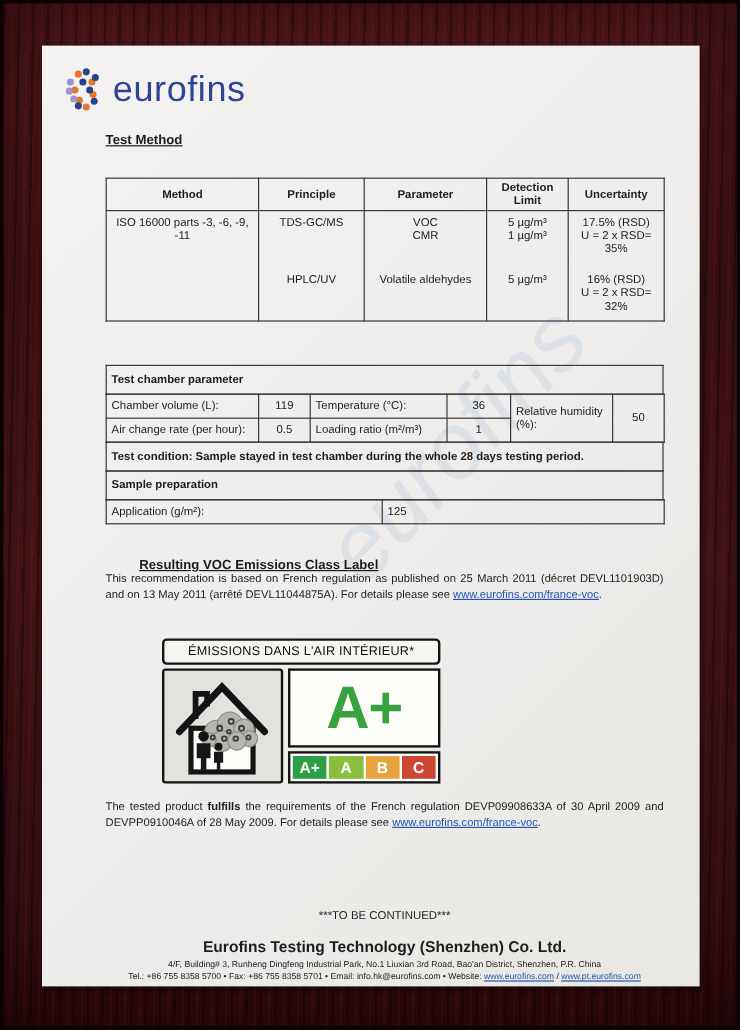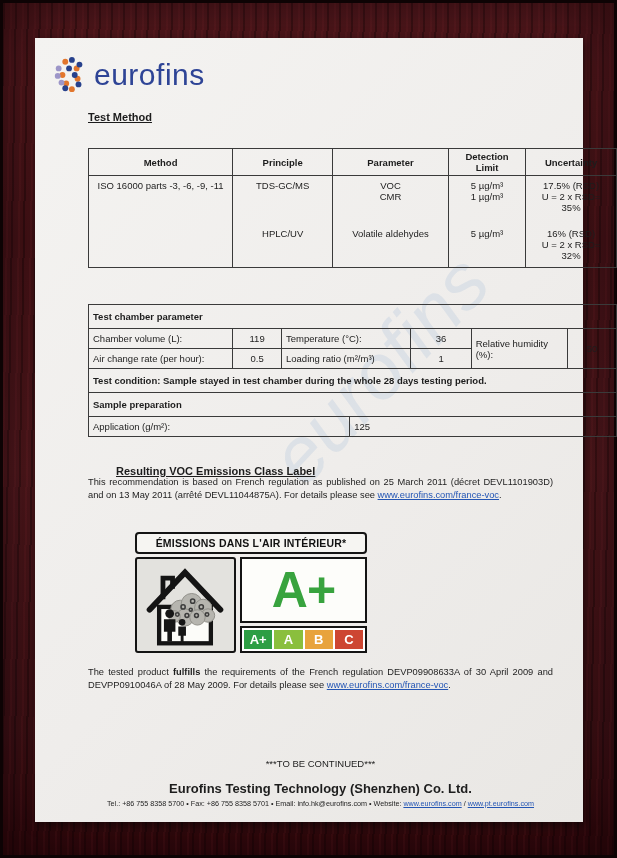--- a/index.html
+++ b/index.html
@@ -23,21 +23,21 @@
   .meta { position:absolute; left:330px; top:22px; font-size:9px; color:#222; }
   .meta-row { display:flex; margin-bottom:12px; }
   .meta-label { width:86px; text-align:right; margin-right:5px; }
 
   .heading { position:absolute; left:53px; font-size:11px; font-weight:bold;
     text-decoration:underline; color:#1c1c1c; }
   #test-method-heading { top:73px; }
   #voc-heading { top:427px;margin-left:28px; }
 
   
-  .tbl { position:absolute; left:53px; width:529px; border-collapse:collapse;
+  .tbl { position:absolute; left:53px; width:465px; border-collapse:collapse;
     font-size:9.5px; color:#1d1d1d; table-layout:fixed; }
   .tbl td, .tbl th { border:1px solid #3a3a3a; padding:2px 4px; }
   #tbl-method { top:110px; }
   #tbl-method th { font-weight:bold; text-align:center; vertical-align:middle; height:26px; }
   #tbl-method td { vertical-align:top; text-align:center; height:92px; padding-top:4px; }
   #tbl-method td.left { text-align:center; }
   .cell-top { height:48px; white-space:pre-line; }
   .cell-bottom { white-space:pre-line; }
   #tbl-section1 { top:266px; } #tbl-section1 td { height:24px; font-weight:bold; vertical-align:middle; }
   #tbl-chamber { top:290px; } #tbl-chamber td { height:20px; vertical-align:middle; }
@@ -49,21 +49,21 @@
   .para { position:absolute; left:53px; width:465px; font-size:9.3px; line-height:1.38;
     text-align:justify; color:#1d1d1d; }
   #voc-para { top:438px; }
   #fulfills-para { top:628px; }
   a.doc-link { color:var(--link,#2355b4); text-decoration:underline; cursor:pointer; }
 
   
   .air-label { position:absolute; left:100px; top:494px; width:232px; }
   .air-title { border:2.5px solid #141414; border-radius:4px; background:#f6f5f2;
     height:22px; display:flex; align-items:center; justify-content:center;
-    font-weight:bold; font-size:10.5px; color:#111; letter-spacing:.2px; }
+    font-weight:normal; font-size:10.5px; color:#111; letter-spacing:.2px; }
   .air-body { display:flex; gap:4px; margin-top:3px; height:96px; }
   .house-box { width:101px; border:2.5px solid #141414; border-radius:3px; background:#e3e2de; }
   .grade-col { flex:1; display:flex; flex-direction:column; gap:3px; }
   .grade-box { flex:1; border:2.5px solid #141414; background:#fdfdfa;
     display:flex; align-items:center; justify-content:center; }
   .grade-text { font-size:50px; font-weight:bold; line-height:1; letter-spacing:-1px; }
   .scale-row { border:2.5px solid #141414; background:#fff; height:27px;
     display:flex; gap:2px; padding:2px; }
   .scale-box { flex:1; display:flex; align-items:center; justify-content:center;
     color:#fff; font-weight:bold; font-size:13px; }
@@ -272,17 +272,18 @@
         </div>
       </div>
     </div>
 
     <div class="para" id="fulfills-para"><span>The tested product </span><b>fulfills</b><span> the requirements of the French regulation DEVP09908633A of 30 April 2009 and DEVPP0910046A of 28 May 2009. For details please see </span><a class="doc-link">www.eurofins.com/france-voc</a><span>.</span></div>
 
     <div class="center-block" id="continued">***TO BE CONTINUED***</div>
 
     <div class="center-block" id="footer">
       <div class="company">Eurofins Testing Technology (Shenzhen) Co. Ltd.</div>
+      <div>4/F, Building# 3, Runheng Dingfeng Industrial Park, No.1 Liuxian 3rd Road, Bao'an District, Shenzhen, P.R. China</div>
       <div><span>Tel.: +86 755 8358 5700 • Fax: +86 755 8358 5701 • Email: info.hk@eurofins.com • Website: </span><a class="doc-link">www.eurofins.com</a><span> / </span><a class="doc-link">www.pt.eurofins.com</a></div>
     </div>
 
   </div>
 </div>
 
 </body></html>

